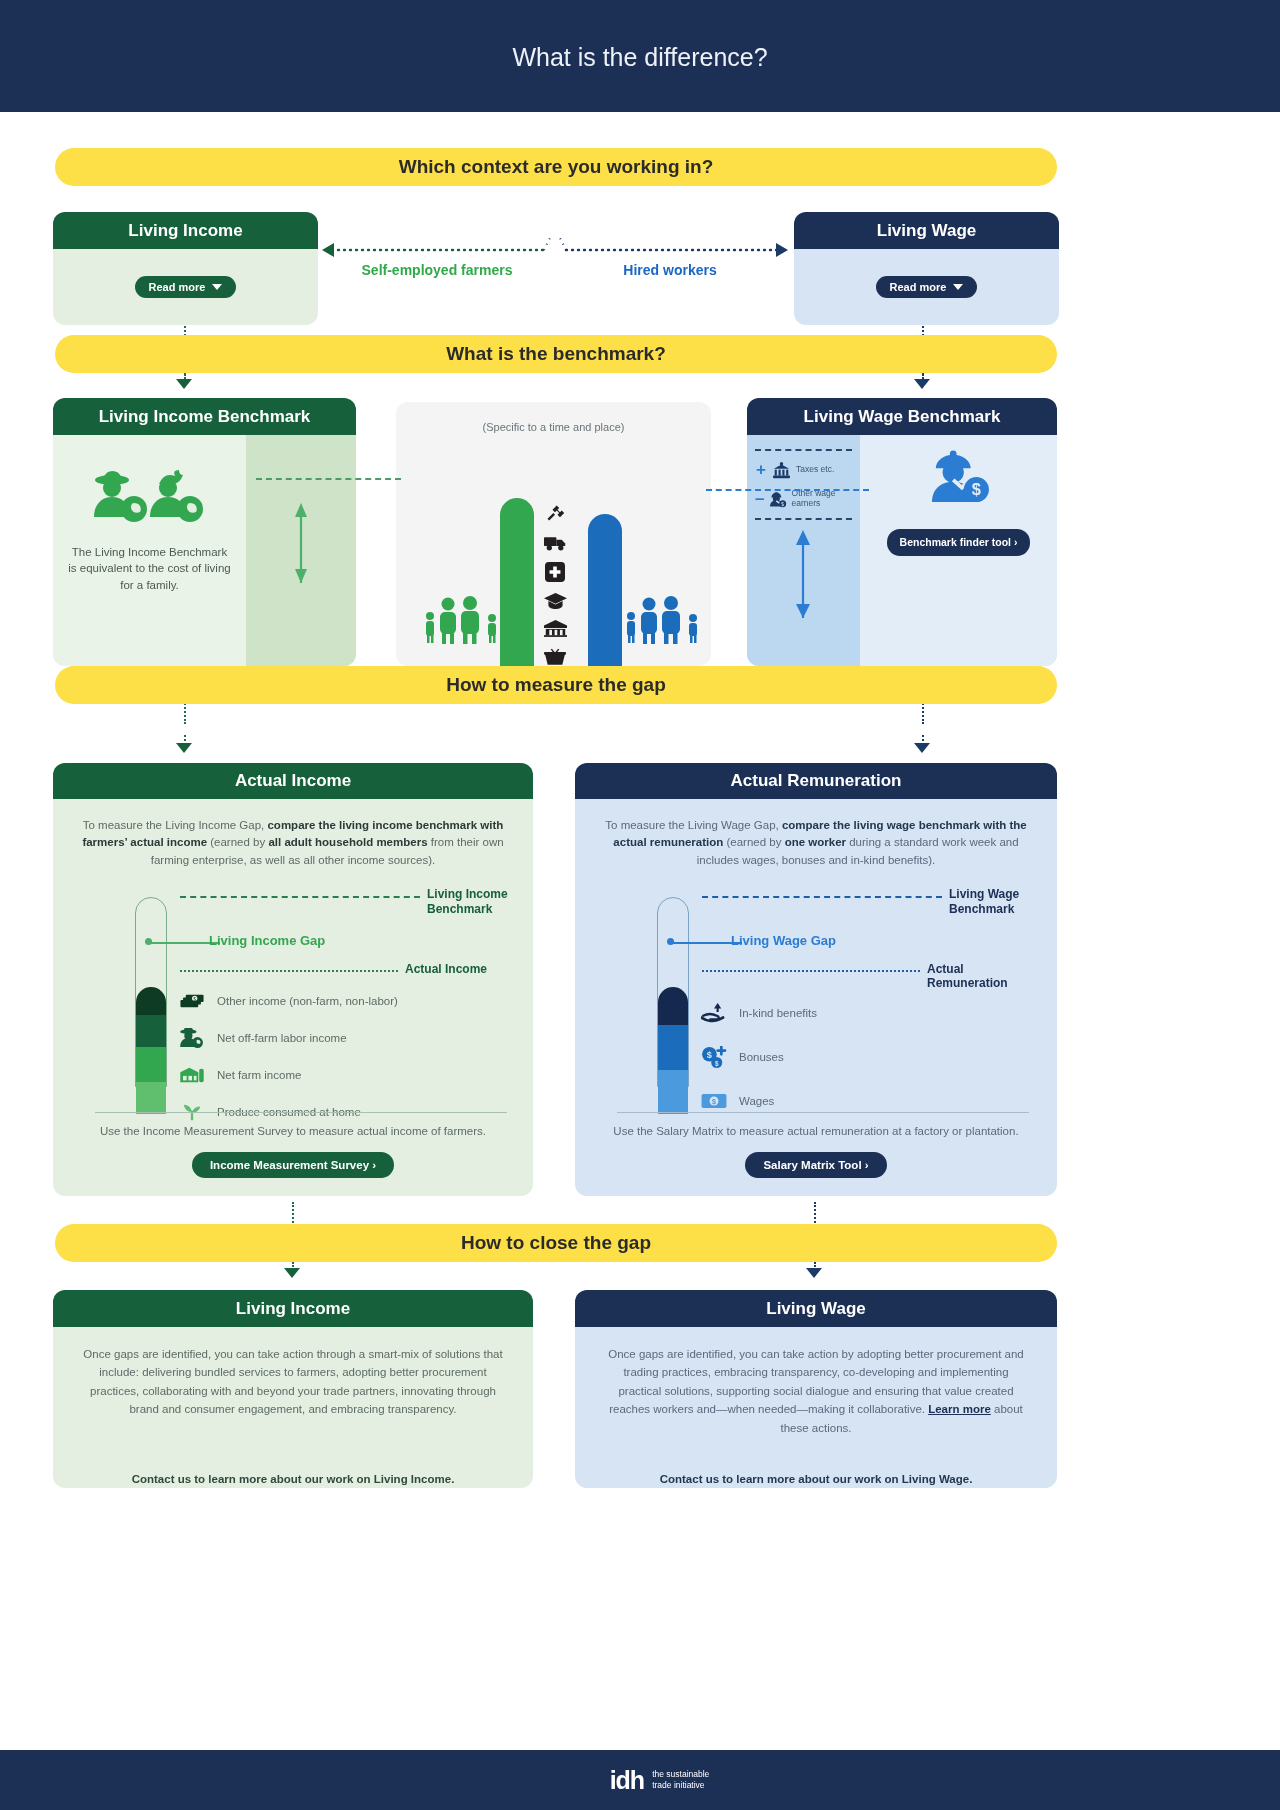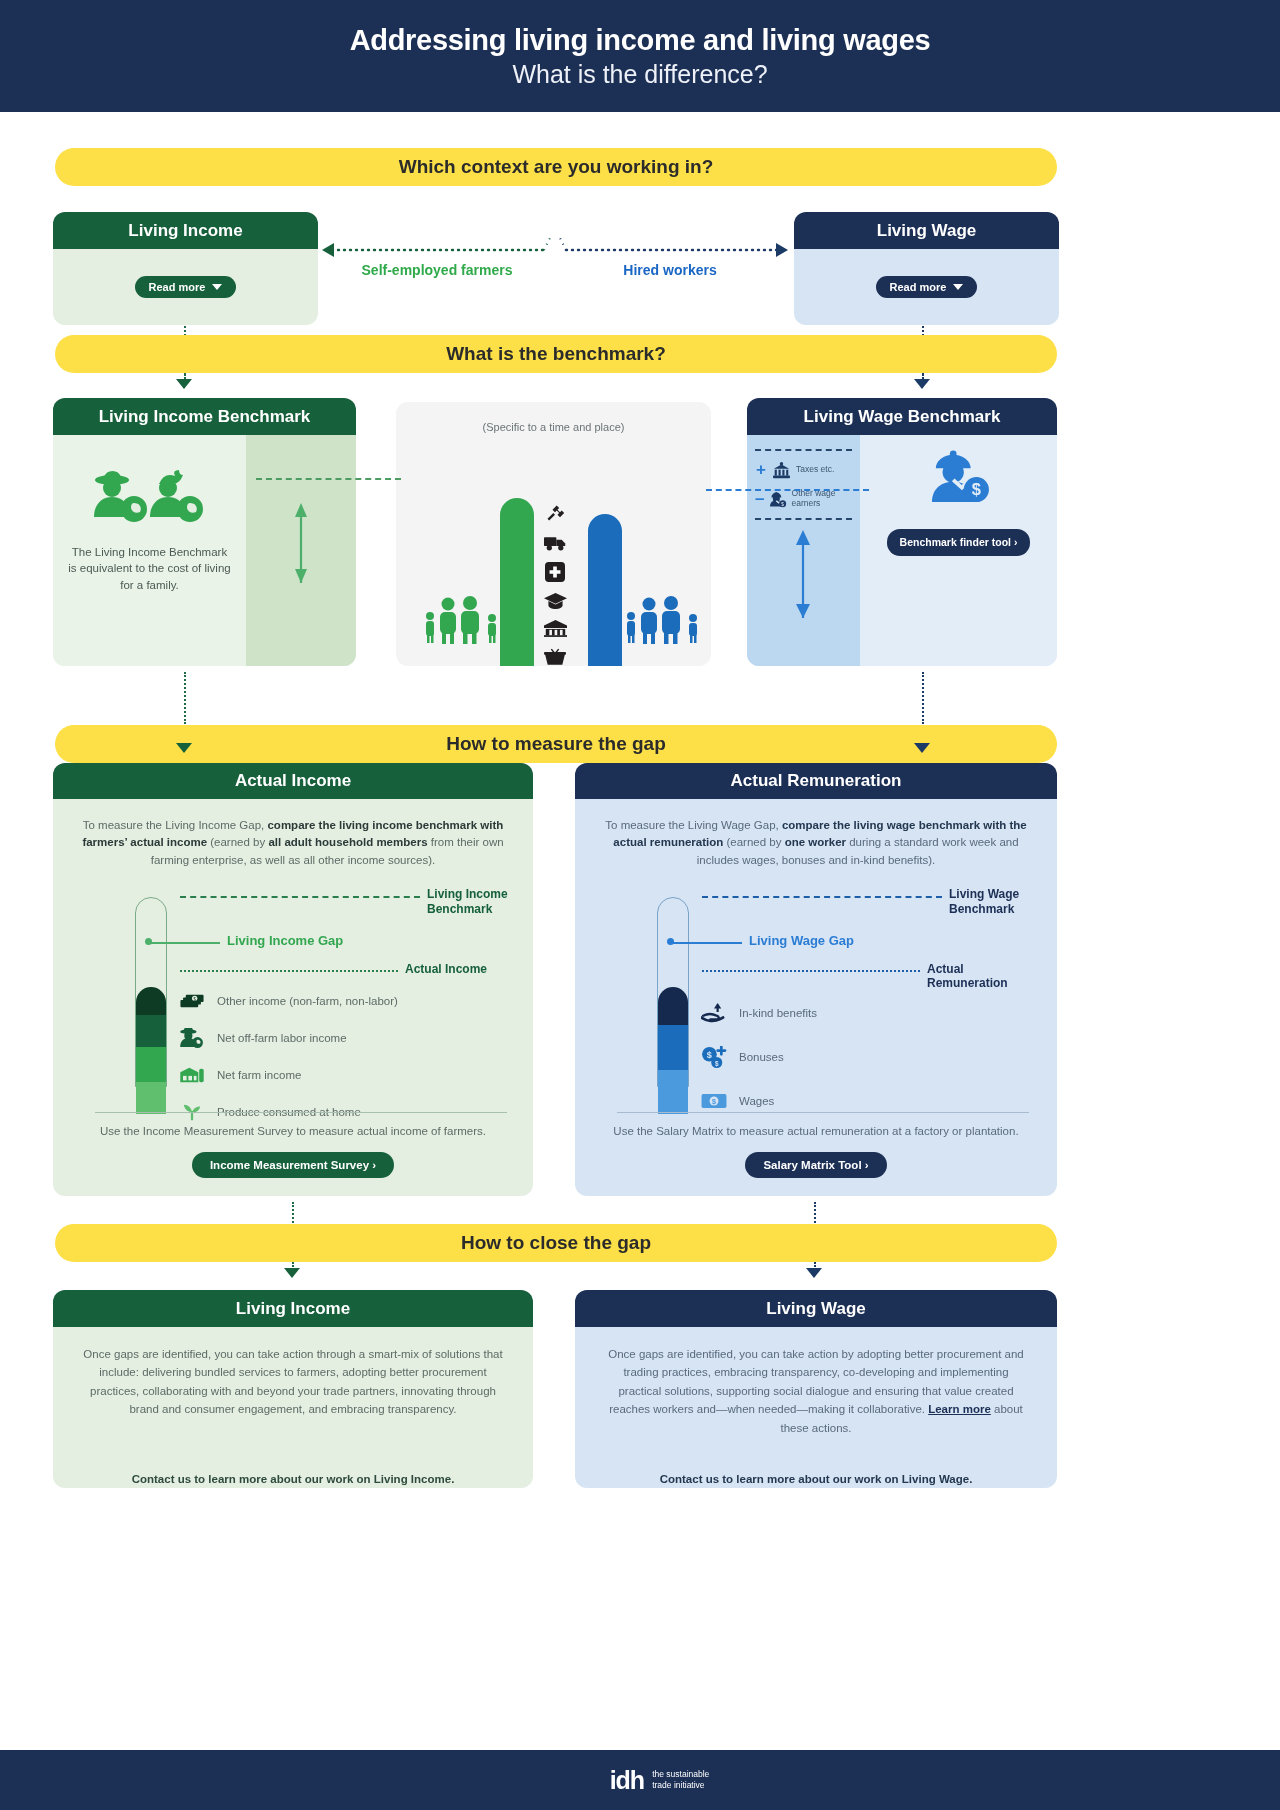--- a/index.html
+++ b/index.html
@@ -188,21 +188,21 @@
 
   .benchdash { position: absolute; left: 105px; top: 13px; width: 240px; border-top: 2px dashed #2a7d4d; }
   #gap-right .benchdash { border-top-color: #1c5fa8; }
   .benchlbl { position: absolute; left: 352px; top: 4px; font-size: 12px; font-weight: bold; color: #17603c; line-height: 1.25; }
   #gap-right .benchlbl { color: #1c2f55; }
 
   .gapline { position: absolute; left: 73px; top: 59px; width: 72px; border-top: 2px solid #4caf6a; }
   #gap-right .gapline { border-top-color: #2b7cd3; }
   .gapdot { position: absolute; left: 70px; top: 55px; width: 7px; height: 7px; border-radius: 50%; background: #4caf6a; }
   #gap-right .gapdot { background: #2b7cd3; }
-  .gaplbl { position: absolute; left: 152px; top: 50px; font-size: 13px; font-weight: bold; color: #33a650; }
+  .gaplbl { position: absolute; left: 134px; top: 50px; font-size: 13px; font-weight: bold; color: #33a650; }
   #gap-right .gaplbl { color: #2b7cd3; }
 
   .actualdash { position: absolute; left: 105px; top: 87px; width: 218px; border-top: 2px dotted #2a7d4d; }
   #gap-right .actualdash { border-top-color: #1c5fa8; }
   .actuallbl { position: absolute; left: 330px; top: 79px; font-size: 12px; font-weight: bold; color: #17603c; }
   #gap-right .actuallbl { color: #1c2f55; }
 
   .legend { position: absolute; left: 104px; top: 100px; }
   .legrow { display: flex; align-items: center; gap: 12px; height: 37px; }
   .legrow .lt { font-size: 11.5px; color: #5d6b66; }
@@ -243,21 +243,20 @@
     width: 1280px; height: 60px; background: #1c2f55;
     display: flex; align-items: center; justify-content: center; gap: 8px; padding-left: 39px;
   }
   .logo { color: #fff; font-size: 25px; font-weight: bold; letter-spacing: -1px; }
   .logotag { color: #fff; font-size: 8.5px; line-height: 1.25; }
 </style>
 </head>
 <body>
 
 <div class="header">
-  <h1>Addressing living income and living wages</h1>
   <h2>What is the difference?</h2>
 </div>
 
 <div class="band" style="top:148px">Which context are you working in?</div>
 
 <div class="card green ctx" id="ctx-left">
   <div class="card-head">Living Income</div>
   <div class="card-body">
     <div class="readmore">
       <span>Read more</span>
@@ -477,21 +476,21 @@
           <text x="50" y="48" font-size="17" fill="#e3edf8" text-anchor="middle" font-family="Liberation Sans" font-weight="bold">$</text>
         </g>
       </svg>
       <div class="bfbtn">Benchmark finder tool ›</div>
     </div>
   </div>
 </div>
 
 <div class="dotline" style="left:184px; top:672px; height:52px"></div>
 <div class="dotline blue" style="left:922px; top:672px; height:52px"></div>
-<div class="band" style="top:725px">How to measure the gap</div>
+<div class="band" style="top:666px">How to measure the gap</div>
 <div class="dotline" style="left:184px; top:735px; height:10px"></div>
 <div class="dotline blue" style="left:922px; top:735px; height:10px"></div>
 <div class="arrowdown" style="left:176px; top:743px"></div>
 <div class="arrowdown blue" style="left:914px; top:743px"></div>
 
 <div class="card green" id="gap-left">
   <div class="card-head">Actual Income</div>
   <div class="card-body">
     <div class="gaptext">
       <span>To measure the Living Income Gap, </span><b>compare the living income benchmark with farmers’ actual income</b><span> (earned by </span><b>all adult household members</b><span> from their own farming enterprise, as well as all other income sources).</span>

